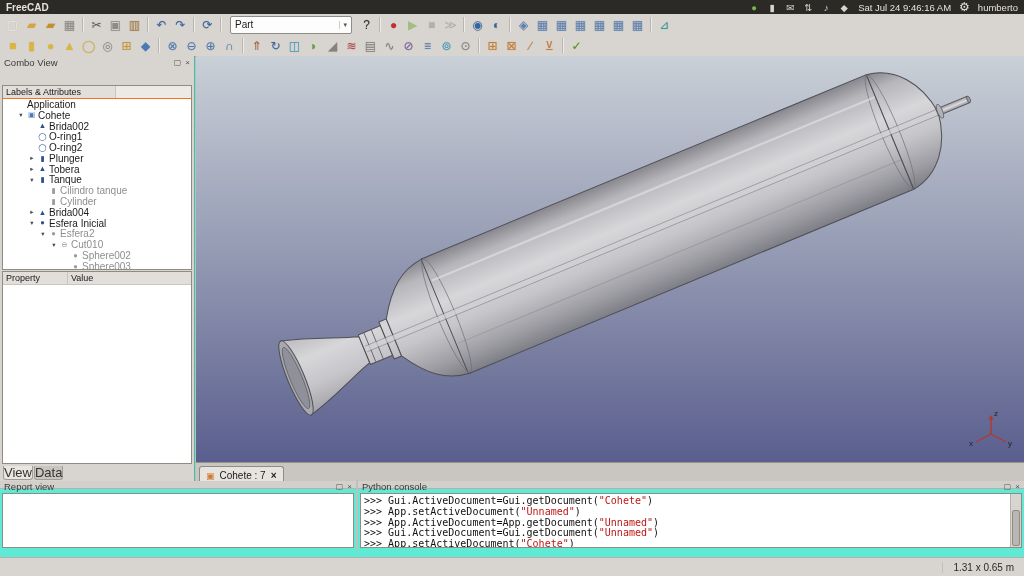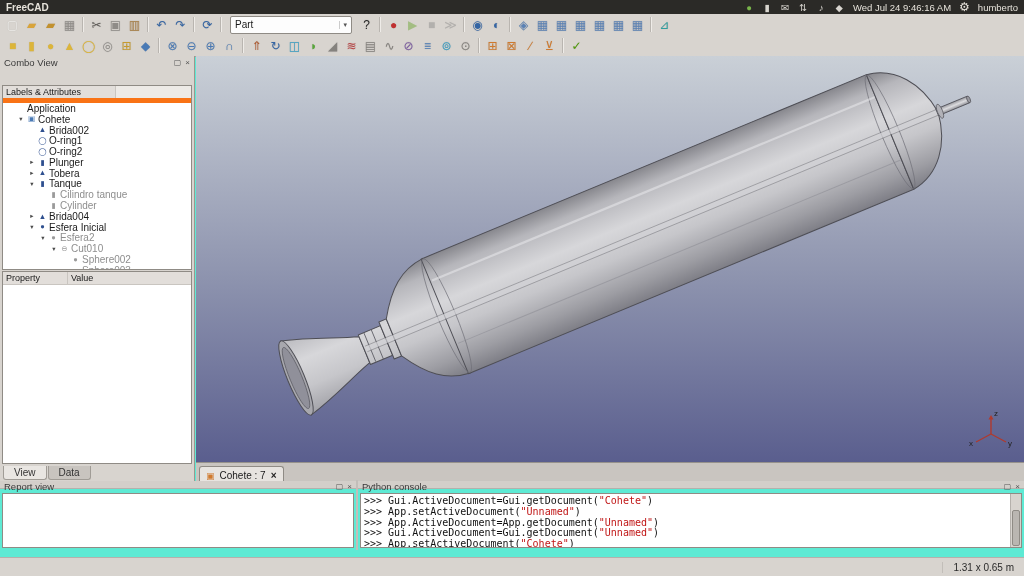--- a/index.html
+++ b/index.html
@@ -26,35 +26,35 @@
 
   
   .leftpanel{position:absolute;left:0;top:56px;width:194px;height:425px;background:#d8d4cf;border-right:1px solid #9b978f}
   .panelhead{height:13px;display:flex;align-items:center;padding:0 4px;font-size:9.5px;color:#3a3a3a}
   .ph-btns{margin-left:auto;display:flex;gap:4px}
   .phb{font-size:8px;color:#555;line-height:1}
   .cvtabs{display:flex;height:15px;padding-left:2px;gap:1px}
   .cvtab{padding:0 9px;font-size:9.5px;display:flex;align-items:center;background:#c8c4bf;border:1px solid #a09c96;border-bottom:none;border-radius:3px 3px 0 0;color:#333}
   .cvtab.active{background:#e9e6e2}
   .treewrap{position:absolute;left:2px;right:2px;top:29px;height:183px;background:#fff;border:1px solid #8f8b85;overflow:hidden}
-  .treehdr{height:12px;background:#edeae6;border-bottom:5px solid #f97316;display:flex}
+  .treehdr{height:12px;background:#edeae6;border-bottom:1px solid #f97316;display:flex}
   .treehdrcell{width:106px;border-right:1px solid #c9c5c0;background:#e2deda;font-size:9px;padding:0 3px;display:flex;align-items:center}
   .trow{display:flex;align-items:center;height:10.8px;gap:2px;white-space:nowrap}
   .trow .tarrow{width:8px;font-size:6.5px;color:#4a4a4a;text-align:center;flex:none}
   .trow .ticon{width:9px;font-size:7.5px;line-height:1;flex:none;text-align:center}
   .trow .tlabel{font-size:10px}
   .trow.gray .tlabel{color:#8e8e8e}
   .trow.bold .tlabel{font-weight:400}
   .propwrap{position:absolute;left:2px;right:2px;top:215px;bottom:17px;background:#fff;border:1px solid #8f8b85}
   .prophdr{display:flex;height:12px;background:#e2deda;border-bottom:1px solid #c9c5c0;font-size:9px}
   .prophdr>div{padding:0 3px;display:flex;align-items:center}
   .propcol1{width:58px;border-right:1px solid #c9c5c0}
   .propcol2{flex:1}
   .vdtabs{position:absolute;left:3px;bottom:1px;height:14px;display:flex;gap:1px}
-  .vdtab{padding:0 10px;font-size:10px;display:flex;align-items:center;background:#c8c4bf;border:1px solid #a09c96;border-top:none;border-radius:0 0 3px 3px;color:#333}
+  .vdtab{padding:0 0;font-size:13px;display:flex;align-items:center;background:#c8c4bf;border:1px solid #a09c96;border-top:none;border-radius:0 0 3px 3px;color:#333}
   .vdtab.active{background:#e9e6e2}
 
   
   .viewport{position:absolute;left:196px;top:56px;right:0;height:406px}
   .viewport svg{display:block;width:100%;height:100%}
 
   
   .doctabs{position:absolute;left:196px;right:0;top:462px;height:19px;background:#c9c5c0;border-top:1px solid #96928c;display:flex;align-items:flex-end;padding:2px 3px 0}
   .doctab{display:flex;align-items:center;gap:5px;height:17px;background:#e7e4e0;border:1px solid #8f8b85;border-bottom:none;border-radius:3px 3px 0 0;padding:0 6px;font-size:10px}
   .dticon{color:#cf7a2e;font-size:9px}
@@ -86,21 +86,21 @@
   <div class="topbar">
     <span class="title">FreeCAD</span>
     <span class="tray">
         <span class="tbi" style="color: rgb(120, 180, 74);">●</span>
         <span class="tbi" style="color: rgb(216, 213, 207);">▮</span>
         <span class="tbi" style="color: rgb(216, 213, 207);">✉</span>
         <span class="tbi" style="color: rgb(216, 213, 207);">⇅</span>
         <span class="tbi" style="color: rgb(216, 213, 207);">♪</span>
         <span class="tbi" style="color: rgb(216, 213, 207);">◆</span>
       </span>
-    <span class="clock">Wed Jul 24 9:46:16 AM</span>
+    <span class="clock">Sat Jul 24 9:46:16 AM</span>
     <span class="tbi gearsz" style="width:auto;height:auto">⚙</span>
     <span class="user">humberto</span>
   </div>
 
   <div class="toolbar tb1">
     <span style="display:contents"><span class="tbi" style="color: rgb(240, 239, 236);">▢</span><span class="tbi" style="color: rgb(217, 164, 59);">▰</span><span class="tbi" style="color: rgb(194, 145, 47);">▰</span><span class="tbi" style="color: rgb(143, 140, 136);">▦</span><span class="tbsep"></span><span class="tbi" style="color: rgb(93, 90, 86);">✂</span><span class="tbi" style="color: rgb(143, 140, 136);">▣</span><span class="tbi" style="color: rgb(165, 121, 61);">▥</span><span class="tbsep"></span><span class="tbi" style="color: rgb(52, 101, 164);">↶</span><span class="tbi" style="color: rgb(52, 101, 164);">↷</span><span class="tbsep"></span><span class="tbi" style="color: rgb(52, 101, 164);">⟳</span><span class="tbsep"></span></span>
     <div class="combo">
       <span>Part</span>
       <span class="caret">▾</span>
     </div>

